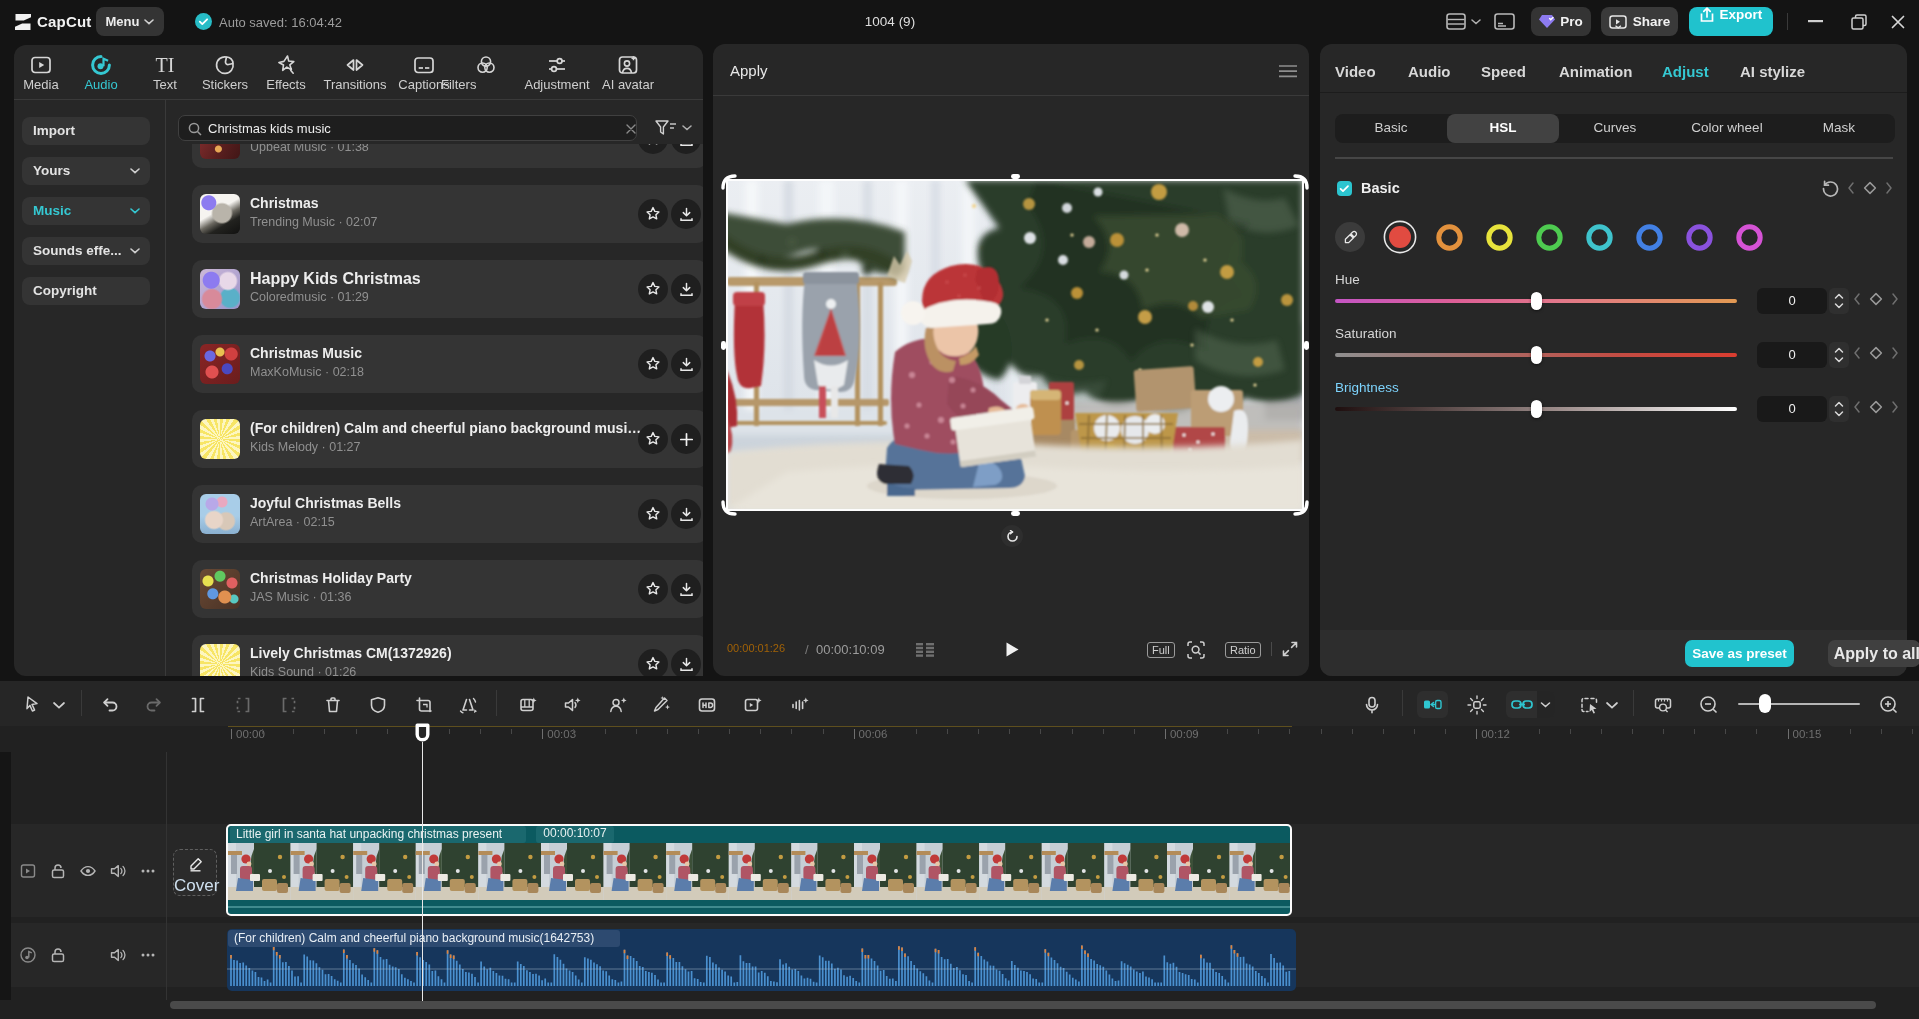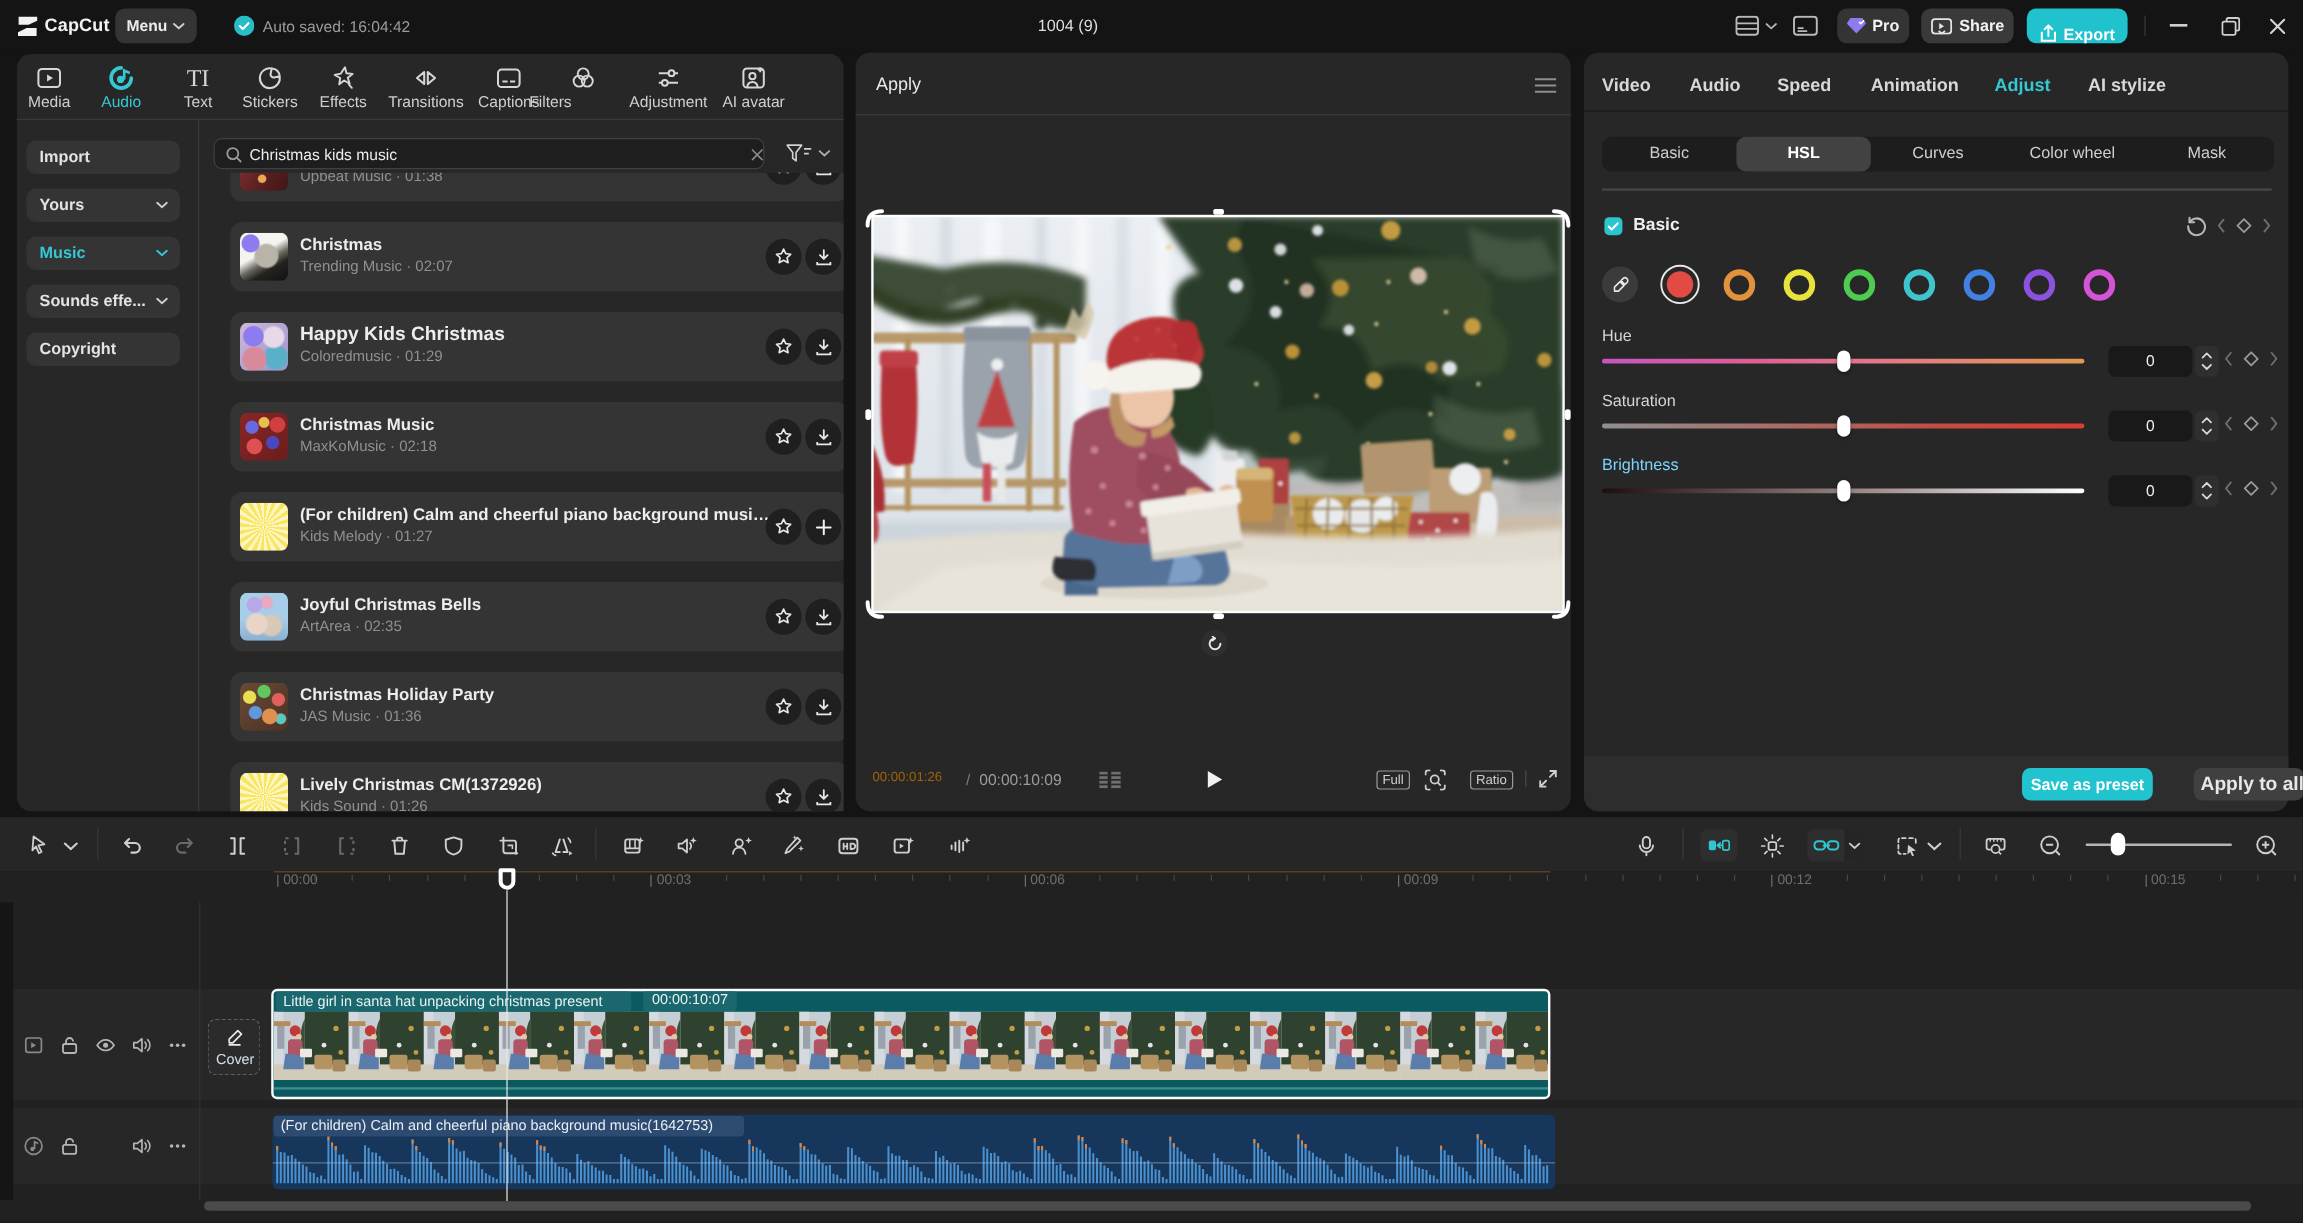--- a/index.html
+++ b/index.html
@@ -49,21 +49,21 @@
     <span style="font-size:13.5px;font-weight:bold;color:#f2f2f2">Pro</span>
   </div>
   <div class="abs" style="left:1601px;top:7px;width:77px;height:29px;background:#3a3a3a;border-radius:8px;display:flex;align-items:center;justify-content:center;gap:6px">
     <svg width="18" height="14" viewBox="0 0 18 14">
         <rect x="1" y="1" width="16" height="12" rx="2.5" stroke="#e6e6e6" stroke-width="1.5" fill="none"></rect>
         <path d="M7 4.2l4 2.6-4 2.6z" fill="#e6e6e6"></path>
         <path d="M6.5 10.8l2.7 2 2.7-2" stroke="#e6e6e6" stroke-width="1.4" fill="none"></path>
       </svg>
     <span style="font-size:13.5px;font-weight:bold;color:#f2f2f2">Share</span>
   </div>
-  <div class="abs" style="left:1689px;top:7px;width:84px;height:29px;background:#20c2cd;border-radius:8px;display:flex;align-items:flex-end;justify-content:center;gap:6px">
+  <div class="abs" style="left:1689px;top:7px;width:84px;height:29px;background:#20c2cd;border-radius:8px;display:flex;align-items:flex-start;justify-content:center;gap:6px">
     <svg width="14" height="16" viewBox="0 0 14 16">
         <path d="M1.5 6.5v7.5h11V6.5" stroke="#fff" stroke-width="1.7" fill="none"></path>
         <path d="M7 10V1.6 M3.8 4.3L7 1.2l3.2 3.1" stroke="#fff" stroke-width="1.7" fill="none" stroke-linecap="round" stroke-linejoin="round"></path>
       </svg>
     <span style="font-size:13.5px;font-weight:bold;color:#fff">Export</span>
   </div>
   <div class="abs" style="left:1787px;top:13px;width:1px;height:17px;background:#3a3a3a"></div>
   <svg class="abs" style="left:1808px;top:20px" width="15" height="3" viewBox="0 0 15 3">
       <rect width="15" height="2.2" fill="#cfcfcf"></rect>
     </svg>
@@ -251,21 +251,21 @@
         </div>
         <div class="abs" style="left:479px;top:14px;width:30px;height:30px;border-radius:50%;background:#1f1f1f;display:flex;align-items:center;justify-content:center">
           <svg width="15" height="15" viewBox="0 0 15 15">
             <path d="M7.5 1.8v11.4M1.8 7.5h11.4" stroke="#f0f0f0" stroke-width="1.7" stroke-linecap="round"></path>
           </svg>
         </div>
       </div>
       <div class="abs" style="left:26px;top:341px;width:515px;height:58px;background:#343434;border-radius:10px">
         <div class="abs" style="left:8px;top:9px;width:40px;height:40px;border-radius:6px;background:radial-gradient(circle at 30% 25%,#b8a8e8 0 6px,transparent 7px),radial-gradient(circle at 55% 20%,#e8a8c0 0 5px,transparent 6px),radial-gradient(circle at 35% 65%,#e8d5c8 0 8px,transparent 10px),radial-gradient(circle at 65% 68%,#d8c8b8 0 8px,transparent 10px),linear-gradient(180deg,#a8cde8 0 55%,#8ab0d0)"></div>
         <div class="abs" style="left:58px;top:10px;width:394px;font-size:14px;font-weight:bold;color:#ededed;white-space:nowrap;overflow:hidden;text-overflow:ellipsis">Joyful Christmas Bells</div>
-        <div class="abs" style="left:58px;top:30px;font-size:12.5px;color:#909090">ArtArea · 02:35</div>
+        <div class="abs" style="left:58px;top:30px;font-size:12.5px;color:#909090">ArtArea · 02:15</div>
         <div class="abs" style="left:446px;top:14px;width:30px;height:30px;border-radius:50%;background:#1f1f1f;display:flex;align-items:center;justify-content:center">
           <svg width="16" height="16" viewBox="0 0 16 16">
             <path d="M8 1.6l1.8 3.8 4.1.5-3 2.9.8 4.1L8 10.9l-3.7 2 .8-4.1-3-2.9 4.1-.5z" stroke="#e8e8e8" stroke-width="1.4" fill="none" stroke-linejoin="round"></path>
           </svg>
         </div>
         <div class="abs" style="left:479px;top:14px;width:30px;height:30px;border-radius:50%;background:#1f1f1f;display:flex;align-items:center;justify-content:center">
           <svg width="15" height="15" viewBox="0 0 15 15">
             <path d="M7.5 1.5v7M4.3 5.6l3.2 3.2L10.7 5.6" stroke="#e8e8e8" stroke-width="1.5" fill="none" stroke-linecap="round" stroke-linejoin="round"></path>
             <path d="M2 11.3v2h11v-2" stroke="#e8e8e8" stroke-width="1.5" fill="none"></path>
           </svg>
@@ -936,21 +936,21 @@
         <circle cx="4" cy="9" r="1.5"></circle>
         <circle cx="9" cy="9" r="1.5"></circle>
         <circle cx="14" cy="9" r="1.5"></circle>
       </g>
     </svg>
     <div class="abs" style="left:173px;top:168px;width:44px;height:47px;background:#2b2b2b;border:1px dashed #5f5f5f;border-radius:7px">
  <svg class="abs" style="left:14px;top:7px" width="15" height="15" viewBox="0 0 15 15">
         <path d="M10.2 1.8l3 3L6 12H3v-3z" stroke="#e8e8e8" stroke-width="1.4" fill="none" stroke-linejoin="round"></path>
         <line x1="2.5" y1="13.8" x2="12.5" y2="13.8" stroke="#e8e8e8" stroke-width="1.4"></line>
       </svg>
- <div class="abs" style="left:0;top:26px;width:44px;text-align:center;font-size:12px;color:#cfe0ef">Cover</div>
+ <div class="abs" style="left:0;top:26px;width:44px;text-align:center;font-size:17px;color:#cfe0ef">Cover</div>
 </div>
     <div class="abs" style="left:226px;top:143px;width:1066px;height:92px;background:#0b5a60;border:2px solid #fbfbfb;border-radius:5px;overflow:hidden">
       <svg class="abs" style="left:0;top:17px" width="1062" height="57" viewBox="0 0 1062 57">
         <defs>
           <g id="th">
  <rect width="63" height="57" fill="#c6ced5"></rect>
  <rect x="0" y="0" width="8" height="57" fill="#d4dadf"></rect>
  <rect x="26" y="0" width="37" height="48" fill="#2f4230"></rect>
  <path d="M26 6 q -7 14 0 30 z" fill="#3c5038"></path>
  <rect x="0" y="44" width="63" height="13" fill="#d2cbba"></rect>

